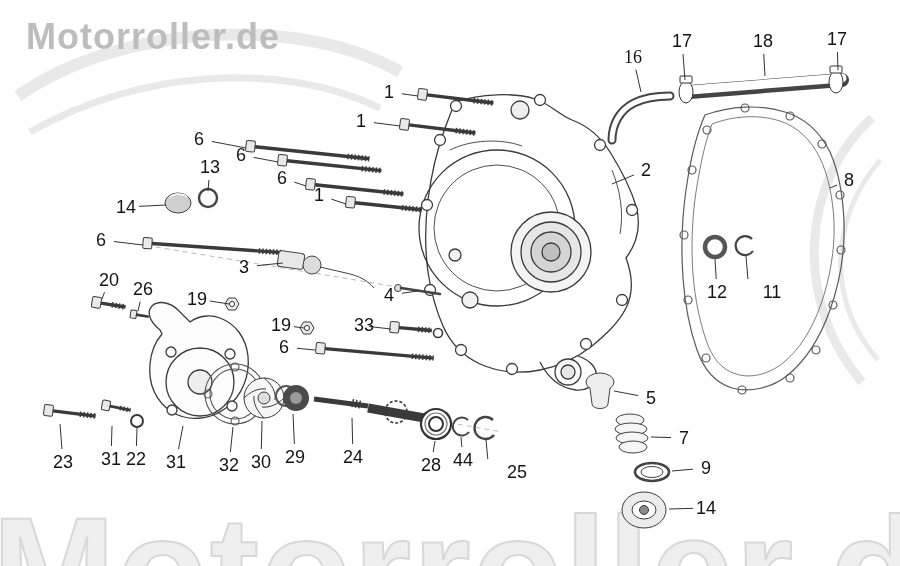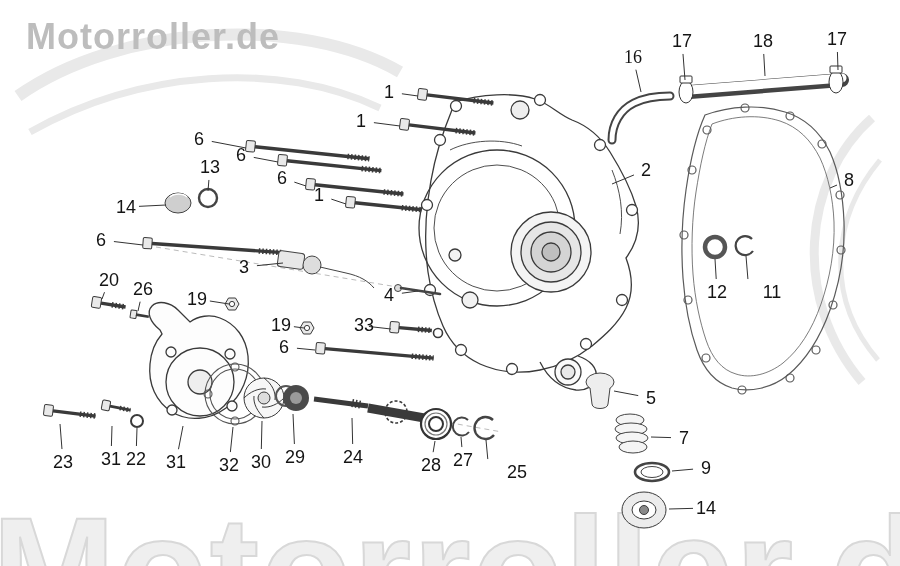--- a/index.html
+++ b/index.html
@@ -368,18 +368,18 @@
       <div class="callout" style="left: 706px; top: 508px;">14</div>
       <div class="callout" style="left: 63px; top: 462px;">23</div>
       <div class="callout" style="left: 111px; top: 459px;">31</div>
       <div class="callout" style="left: 136px; top: 459px;">22</div>
       <div class="callout" style="left: 176px; top: 462px;">31</div>
       <div class="callout" style="left: 229px; top: 465px;">32</div>
       <div class="callout" style="left: 261px; top: 462px;">30</div>
       <div class="callout" style="left: 295px; top: 457px;">29</div>
       <div class="callout" style="left: 353px; top: 457px;">24</div>
       <div class="callout" style="left: 431px; top: 465px;">28</div>
-      <div class="callout" style="left: 463px; top: 460px;">27</div>
+      <div class="callout" style="left: 463px; top: 460px;">44</div>
       <div class="callout" style="left: 517px; top: 472px;">25</div>
     </div>
 
   <div class="brand-top">Motorroller.de</div>
 </div>
 
 </body></html>

